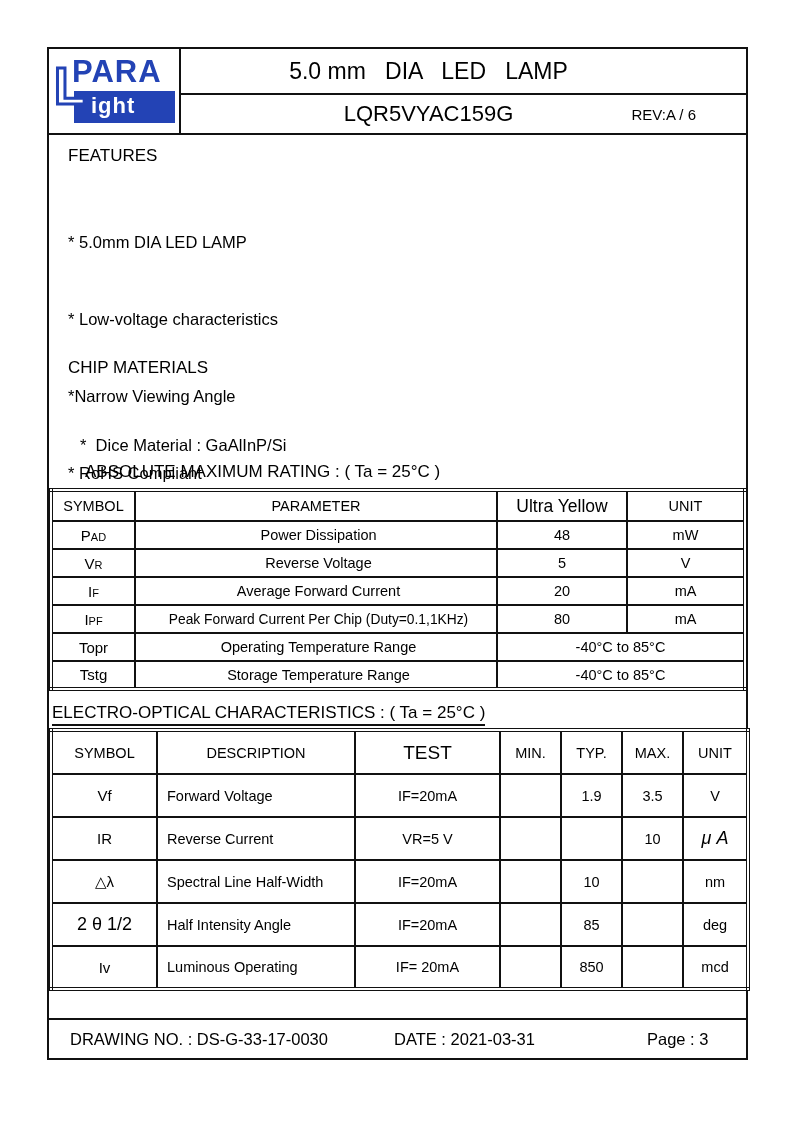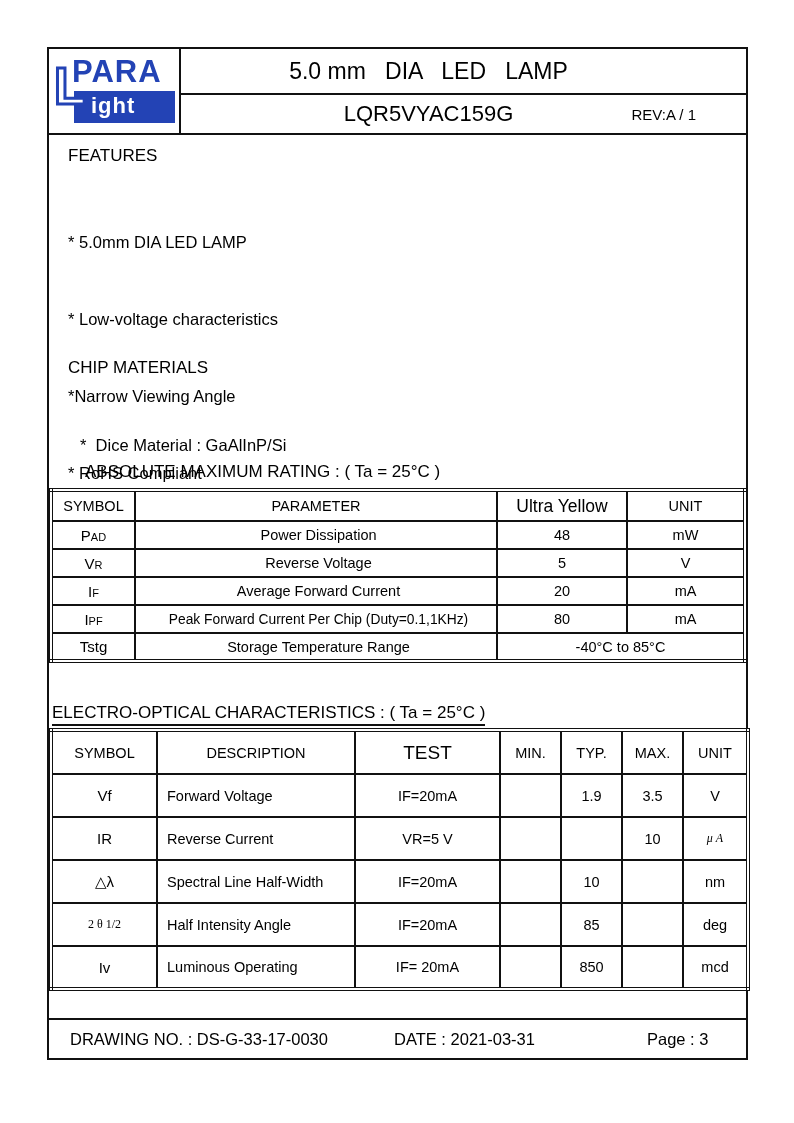--- a/index.html
+++ b/index.html
@@ -32,21 +32,21 @@
   .sym { font-size:15px; }
   .ss { font-size:11px; }
 
   .eo-heading { position:absolute; left:3px; top:654px; font-size:17px; }
   .eo-heading span { display:inline-block; border-bottom:2px solid #111; padding-bottom:1px; }
   .t-eo { left:0; top:679px; width:697px; border:4px double #111; }
   .t-eo tr { height:43px; }
   .t-eo tr.hrow { height:44px; }
   .t-eo td.desc { text-align:left; padding-left:9px; }
   .t-eo .test-head { font-size:19px; }
-  .serif { font-family:Liberation Serif, serif; font-size:12px; }
+  .serif { font-family:Liberation Sans, sans-serif; font-size:18px; }
 
   
   .footer { position:absolute; left:0; bottom:0; width:100%; height:40px; border-top:2px solid #111; }
   .footer span { position:absolute; top:0; line-height:38px; font-size:16.5px; white-space:nowrap; }
   .f-draw { left:21px; }
   .f-date { left:345px; }
   .f-page { left:598px; }
 </style>
 </head>
 <body>
@@ -56,21 +56,21 @@
   <div class="header">
     <div class="logo-cell">
       <div class="logo-L">L</div>
       <div class="logo-para">PARA</div>
       <div class="logo-box">ight</div>
     </div>
     <div class="title-cell">
       <div class="title-row">5.0 mm   DIA   LED   LAMP</div>
       <div class="part-row">
         <span>LQR5VYAC159G</span>
-        <span class="rev">REV:A / 1</span>
+        <span class="rev">REV:A / 6</span>
       </div>
     </div>
   </div>
 
   <div class="sec-heading" style="left:19px; top:97px;">FEATURES</div>
   <div class="list" style="left:19px; top:130px;">
     <div>* 5.0mm DIA LED LAMP</div>
     <div>* Low-voltage characteristics</div>
     <div>*Narrow Viewing Angle</div>
     <div>* RoHS Compliant</div>
@@ -116,20 +116,25 @@
       <td class="sym"><span>I</span><span class="ss">F</span></td>
       <td class="param">Average Forward Current</td>
       <td>20</td>
       <td>mA</td>
     </tr>
     <tr>
       <td class="sym"><span>I</span><span class="ss">PF</span></td>
       <td class="param" style="font-size:13.8px;">Peak Forward Current Per Chip (Duty=0.1,1KHz)</td>
       <td>80</td>
       <td>mA</td>
+    </tr>
+    <tr>
+      <td class="sym">Topr</td>
+      <td class="param">Operating Temperature Range</td>
+      <td colspan="2">-40°C to 85°C</td>
     </tr>
     <tr>
       <td class="sym">Tstg</td>
       <td class="param">Storage Temperature Range</td>
       <td colspan="2">-40°C to 85°C</td>
     </tr>
   </tbody>
     </table>
 
   <div class="eo-heading"><span>ELECTRO-OPTICAL CHARACTERISTICS : ( Ta = 25°C )</span></div>

